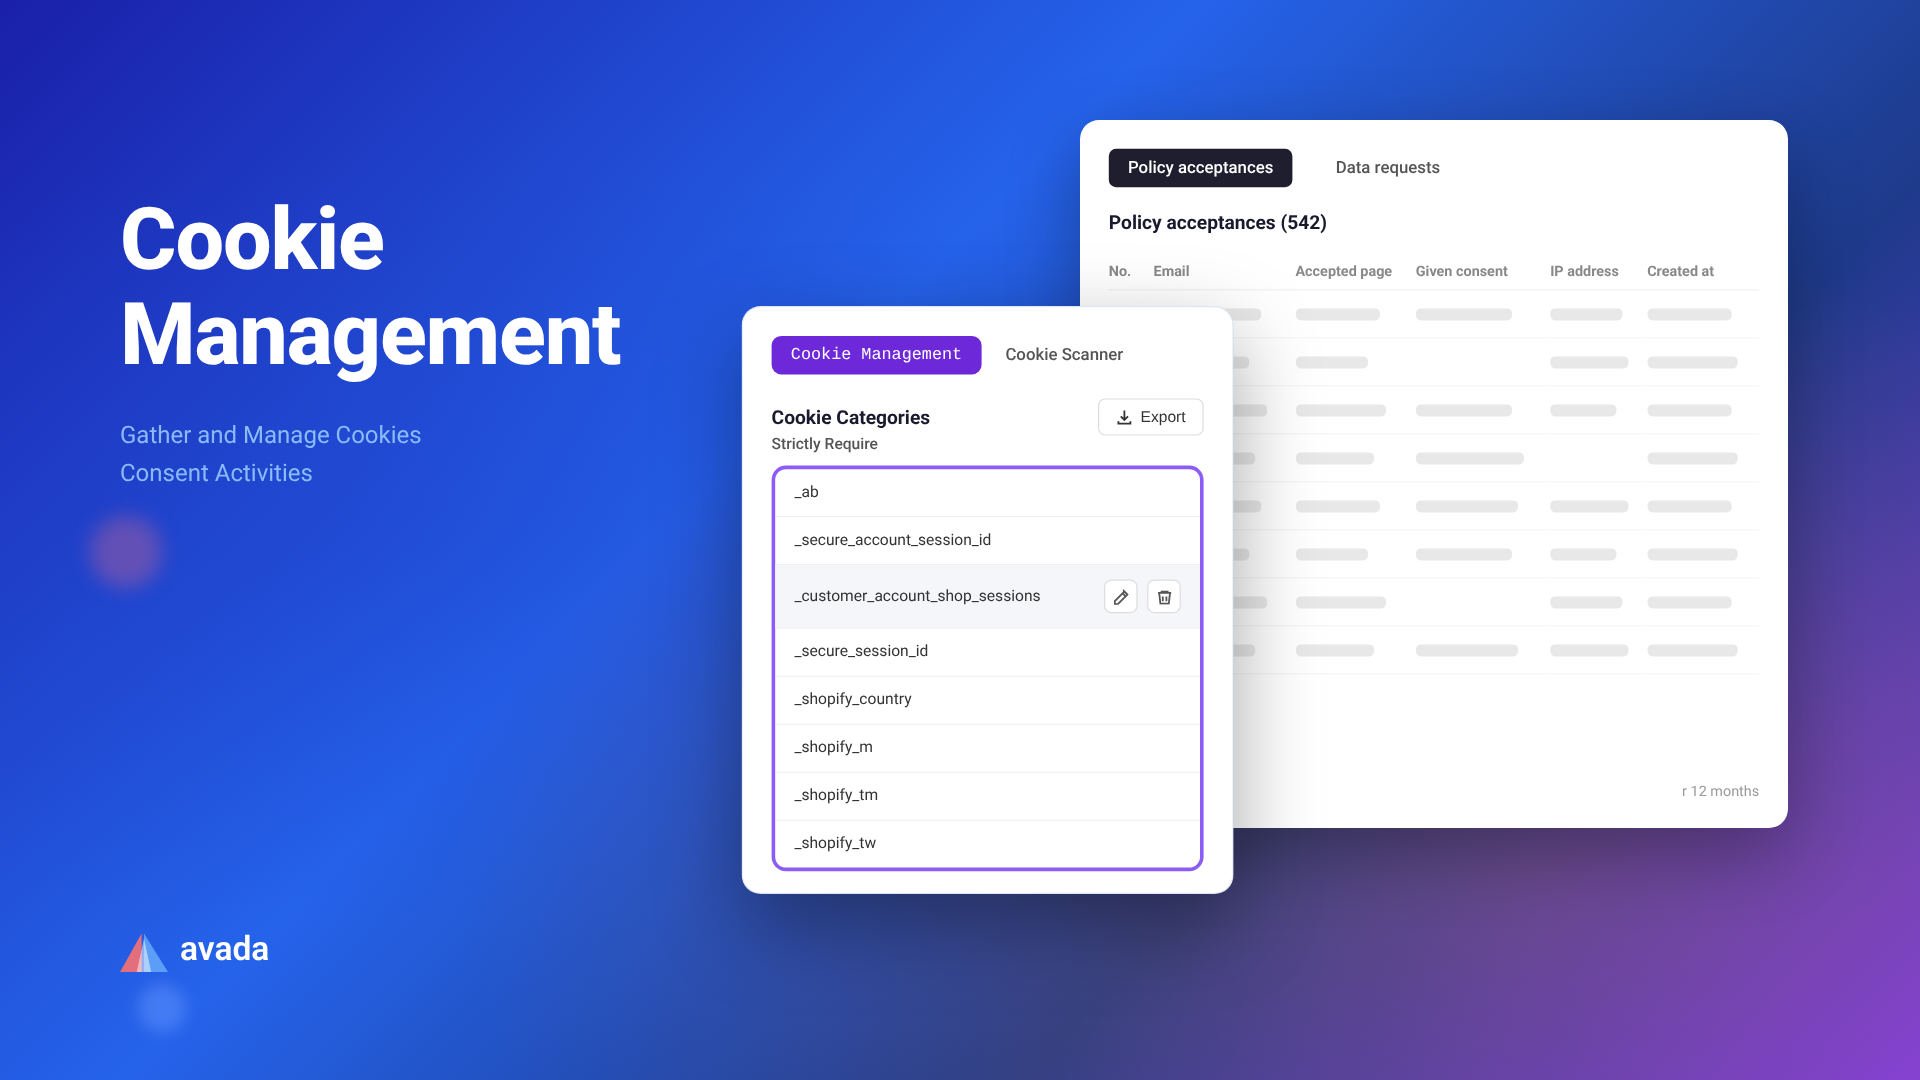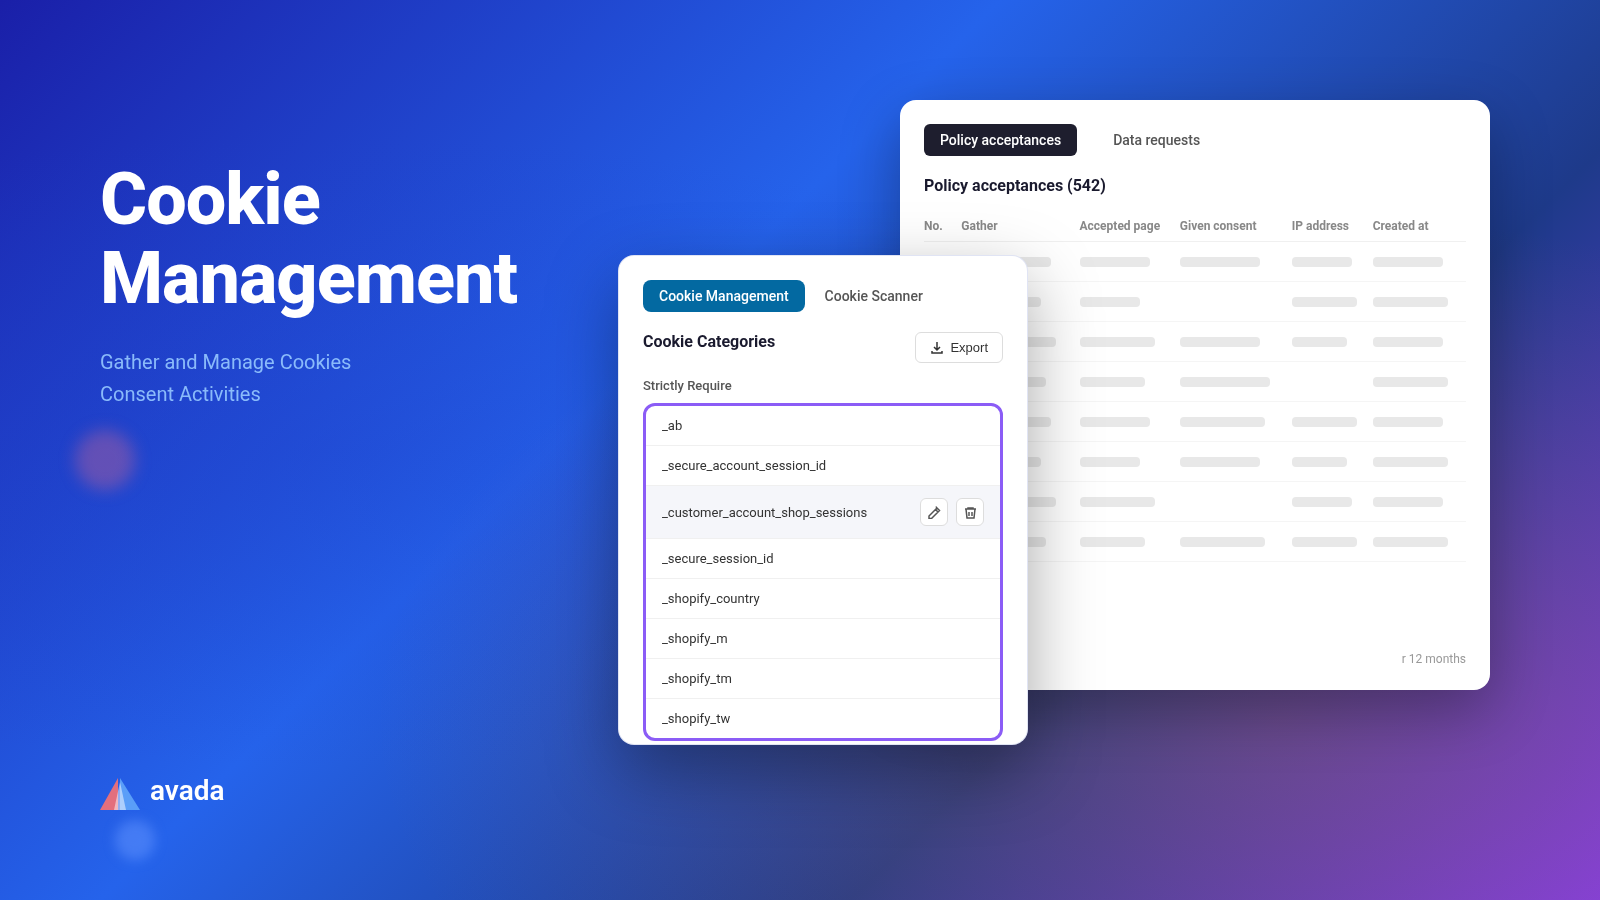--- a/index.html
+++ b/index.html
@@ -194,33 +194,35 @@
 
     .cookie-card .tab {
       padding: 8px 16px;
       border-radius: 8px;
       font-size: 14px;
       cursor: pointer;
       font-weight: 500;
     }
 
     .cookie-card .tab.active {
-      background: #0369a1;
+      background: #6d28d9;
       color: white;
+      font-family: Liberation Mono, monospace;
     }
 
     .cookie-card .tab.inactive {
       background: transparent;
       color: #555;
     }
 
     .cookie-card .header-row {
       display: flex;
       justify-content: space-between;
-      margin-bottom: 15px;
+      align-items: center;
+      margin-bottom: 0;
     }
 
     .cookie-card .section-title {
       font-size: 16px;
       font-weight: 700;
       color: #1a1a2e;
     }
 
     .export-btn {
       display: flex;
@@ -320,21 +322,21 @@
 <div class="policy-card">
   <div class="tabs">
     <div class="tab active">Policy acceptances</div>
     <div class="tab inactive">Data requests</div>
   </div>
   <div class="section-title">Policy acceptances (542)</div>
   <table>
     <thead>
       <tr>
         <th>No.</th>
-        <th>Gather</th>
+        <th>Email</th>
         <th>Accepted page</th>
         <th>Given consent</th>
         <th>IP address</th>
         <th>Created at</th>
       </tr>
     </thead>
     <tbody>
       <tr>
         <td><span class="skeleton-line" style="width:30px"></span></td>
         <td><span class="skeleton-line" style="width:90px"></span></td>

